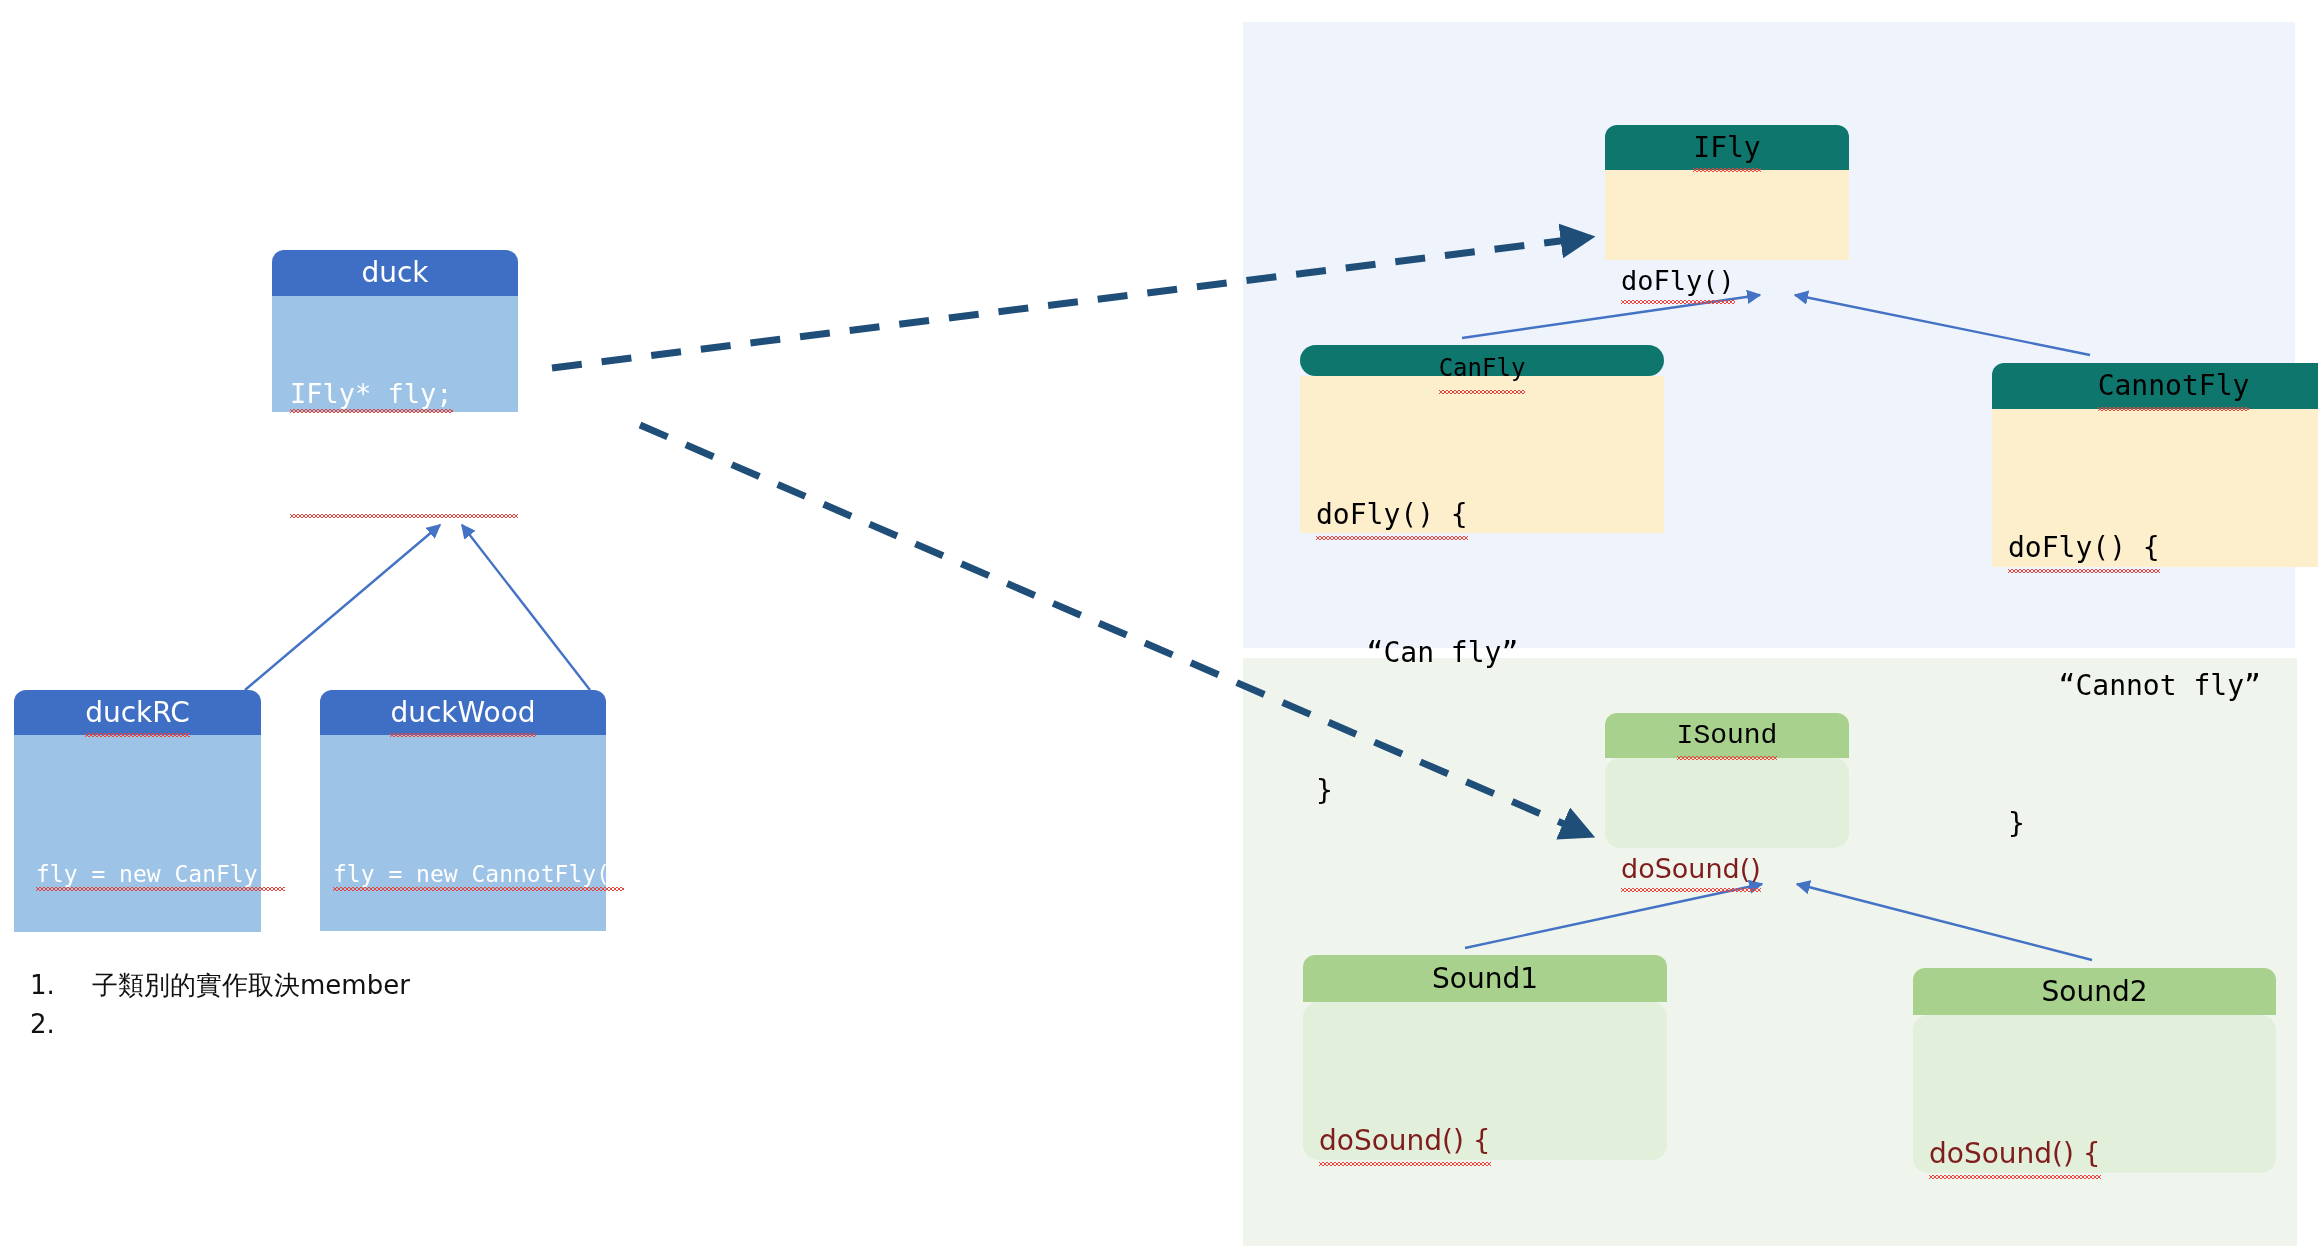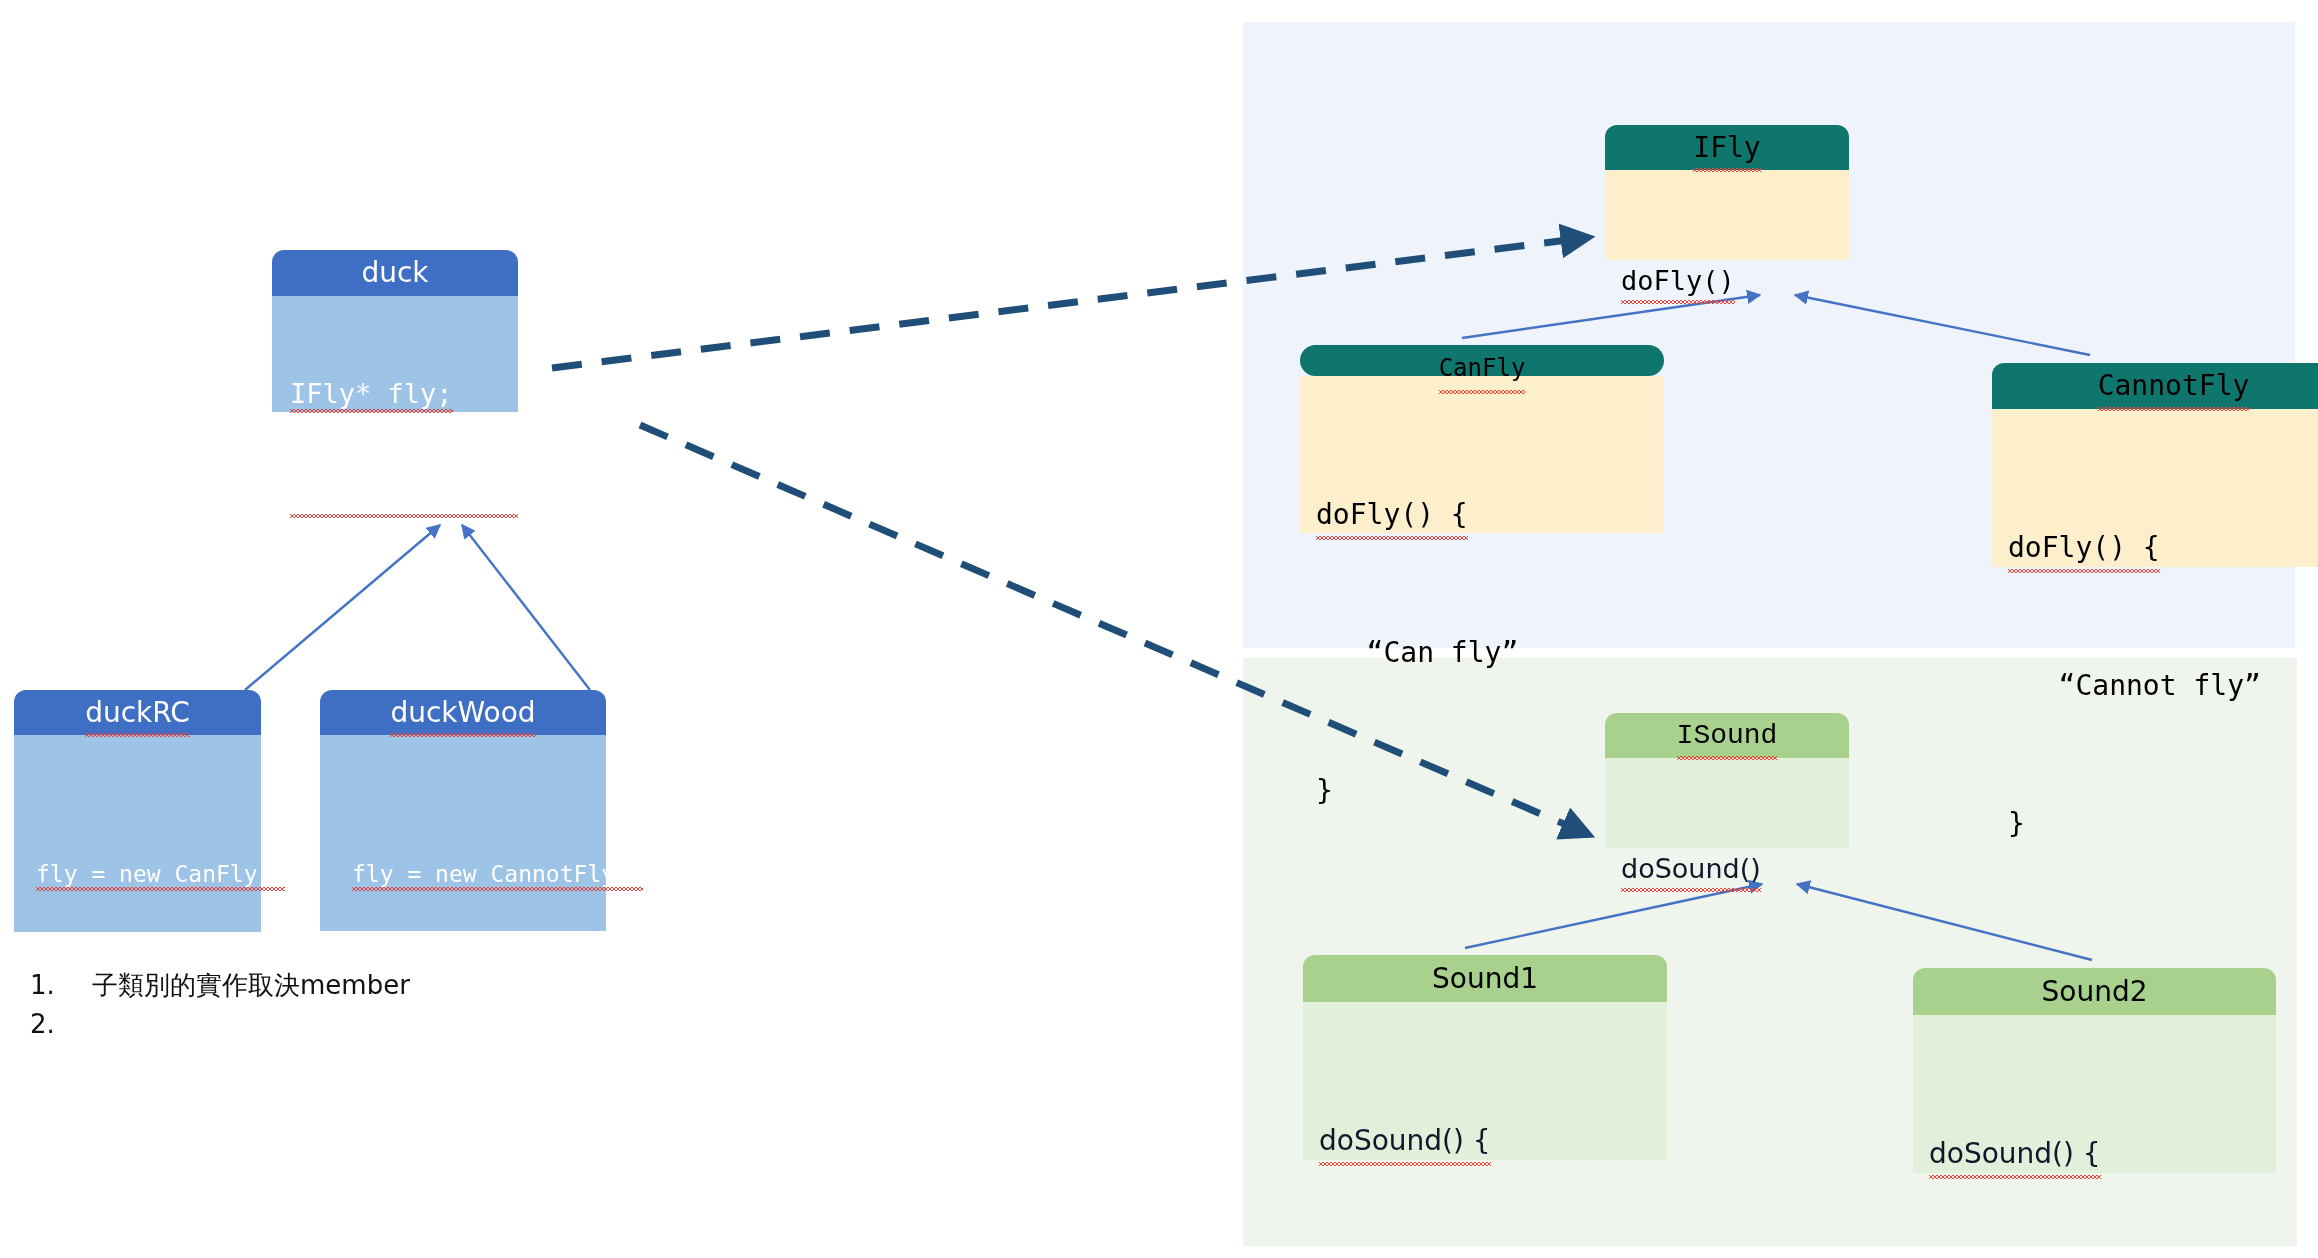--- a/index.html
+++ b/index.html
@@ -58,21 +58,21 @@
   }
 
   
   .blue .hdr { background: #3F6FC4; color: #ffffff; }
   .blue .body { background: #9DC3E6; color: #ffffff; }
   
   .amber .hdr { background: #0f766e; color: #000000; }
   .amber .body { background: #FDEFCB; color: #000000; }
   
   .green .hdr { background: #A9D18E; color: #000000; }
-  .green .body { background: #E2EFDA; color: #0f172a; }
+  .green .body { background: #E2EFDA; color: #7f1d1d; border-radius: 15px; }
 
   .mono { font-family: "DejaVu Sans Mono", monospace; }
   .sans { font-family: "DejaVu Sans", sans-serif; }
 
   
   .sq {
     position: relative;
     display: inline-block;
   }
   .sq::after {
@@ -91,21 +91,21 @@
   #box-duck      { left: 272px;  top: 250px;  width: 246px; }
   #box-duck .hdr { height: 46px; line-height: 46px; font-size: 28px; }
   #box-duck .body{ height: 116px; padding: 10px 0 0 18px; font-size: 27px; line-height: 35px; }
 
   #box-duckrc      { left: 14px;  top: 690px;  width: 247px; }
   #box-duckrc .hdr { height: 45px; line-height: 45px; font-size: 28px; }
   #box-duckrc .body{ height: 197px; padding: 64px 0 0 22px; font-size: 23px; line-height: 30px; }
 
   #box-duckwood      { left: 320px;  top: 690px;  width: 286px; }
   #box-duckwood .hdr { height: 45px; line-height: 45px; font-size: 28px; }
-  #box-duckwood .body{ height: 196px; padding: 64px 0 0 32px; font-size: 23px; line-height: 30px; }
+  #box-duckwood .body{ height: 196px; padding: 64px 0 0 13px; font-size: 23px; line-height: 30px; }
 
   #box-ifly      { left: 1605px; top: 125px; width: 244px; }
   #box-ifly .hdr { height: 45px; line-height: 45px; font-size: 28px; }
   #box-ifly .body{ height: 90px; padding: 6px 0 0 16px; font-size: 27px; line-height: 42px; }
 
   #box-canfly      { left: 1300px; top: 345px; width: 364px; }
   #box-canfly .hdr { height: 31px; line-height: 47px; font-size: 24px; border-radius: 16px; }
   #box-canfly .body{ height: 157px; padding: 24px 0 0 16px; font-size: 28px; line-height: 46px; }
 
   #box-cannotfly      { left: 1992px; top: 363px; width: 363px; }

